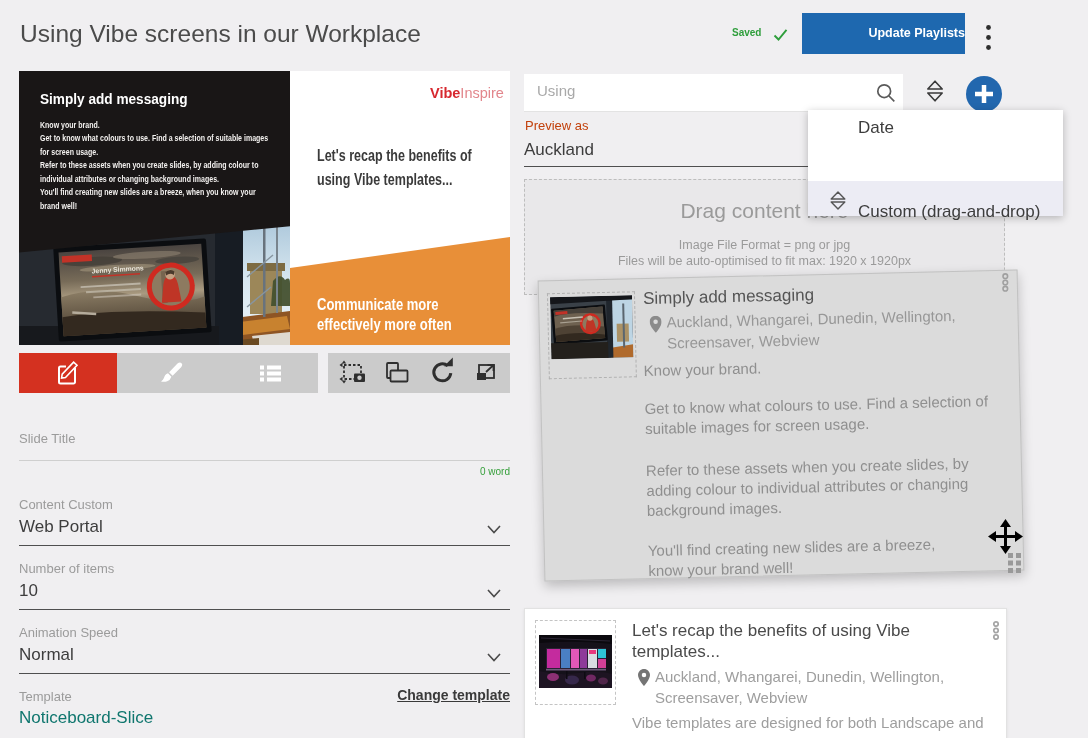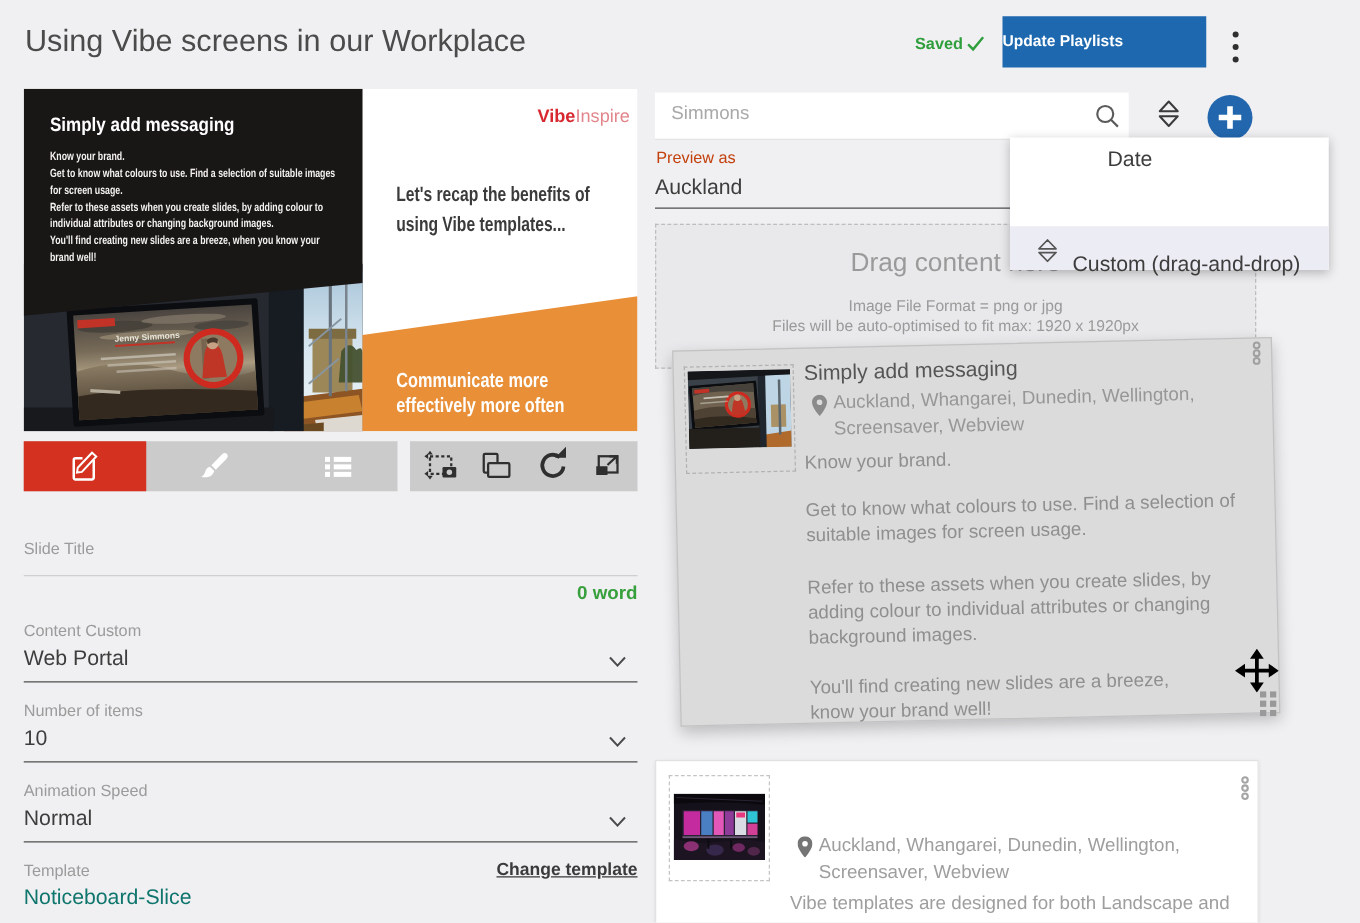--- a/index.html
+++ b/index.html
@@ -4,25 +4,25 @@
 <style>
   * { margin:0; padding:0; box-sizing:border-box; }
   html,body { width:1088px; height:738px; overflow:hidden; }
   body { font-family:"Liberation Sans", sans-serif; background:#f0eff1; position:relative; }
   .abs { position:absolute; }
 </style>
 </head>
 <body>
 
   <div class="abs" style="left:20px; top:20px; font-size:24.5px; color:#4b4b4b;">Using Vibe screens in our Workplace</div>
-  <div class="abs" style="left:732px; top:27px; font-size:13px; font-weight:bold; color:#2f9e3c;">Saved</div>
+  <div class="abs" style="left:732px; top:27px; font-size:10px; font-weight:bold; color:#2f9e3c;">Saved</div>
   <svg class="abs" style="left:773px; top:28px;" width="15" height="14" viewBox="0 0 15 14">
     <path d="M1.5 7.5 L5.5 11.5 L13.5 1.8" stroke="#2f9e3c" stroke-width="1.9" fill="none"></path>
   </svg>
-  <div class="abs" style="left:802px; top:13px; width:163px; height:41px; background:#1e68af; color:#fff; font-size:12.5px; font-weight:bold; text-align:left; line-height:41px;">Update Playlists</div>
+  <div class="abs" style="left:802px; top:13px; width:163px; height:41px; background:#1e68af; color:#fff; font-size:12.5px; font-weight:bold; text-align:right; line-height:41px;">Update Playlists</div>
   <svg class="abs" style="left:983px; top:23px;" width="11" height="29" viewBox="0 0 11 29">
     <circle cx="5.5" cy="4.5" r="2.4" fill="#2e2e2e"></circle>
     <circle cx="5.5" cy="14.5" r="2.4" fill="#2e2e2e"></circle>
     <circle cx="5.5" cy="24.5" r="2.4" fill="#2e2e2e"></circle>
   </svg>
 
   <svg id="preview" class="abs" style="left:19px; top:71px;" width="491" height="274" viewBox="0 0 491 274">
     <defs>
       <linearGradient id="pvsky" x1="0" y1="0" x2="0" y2="1">
         <stop offset="0" stop-color="#aac6da"></stop>
@@ -169,40 +169,40 @@
 
     <g>
       <rect x="460" y="12" width="15" height="13" fill="none" stroke="#2f2f2f" stroke-width="1.8"></rect>
       <rect x="458" y="20" width="9" height="7" fill="#2f2f2f"></rect>
       <path d="M467 19 l7 -6.5 M474.5 18 v-6 h-6" stroke="#2f2f2f" stroke-width="1.8" fill="none"></path>
     </g>
   </svg>
 
   <div class="abs" style="left:19px; top:411px; font-size:13px; color:#9b9b9b;margin-top:20px;">Slide Title</div>
   <div class="abs" style="left:19px; top:460px; width:491px; height:1px; background:#cfcfcf;"></div>
-  <div class="abs" style="left:19px; top:466px; width:491px; font-size:15px; color:#37a03c; text-align:right;font-weight:bold;">0 word</div>
+  <div class="abs" style="left:19px; top:466px; width:491px; font-size:10px; color:#37a03c; text-align:right;">0 word</div>
 
   <div class="abs" style="left:19px; top:497px; font-size:13px; color:#9b9b9b;">Content Custom</div>
   <div class="abs" style="left:19px; top:517px; font-size:17px; color:#3d3d3d;">Web Portal</div>
   <div class="abs" style="left:19px; top:545px; width:491px; height:1px; background:#4f4f4f;"></div>
 
   <div class="abs" style="left:19px; top:561px; font-size:13px; color:#9b9b9b;">Number of items</div>
   <div class="abs" style="left:19px; top:581px; font-size:17px; color:#3d3d3d;">10</div>
   <div class="abs" style="left:19px; top:609px; width:491px; height:1px; background:#4f4f4f;"></div>
 
   <div class="abs" style="left:19px; top:625px; font-size:13px; color:#9b9b9b;">Animation Speed</div>
   <div class="abs" style="left:19px; top:645px; font-size:17px; color:#3d3d3d;">Normal</div>
   <div class="abs" style="left:19px; top:673px; width:491px; height:1px; background:#4f4f4f;"></div>
 
   <div class="abs" style="left:19px; top:689px; font-size:13px; color:#9b9b9b;">Template</div>
   <div class="abs" style="left:19px; top:687px; width:491px; font-size:14px; font-weight:bold; color:#3a3a3a; text-align:right;"><span style="text-decoration:underline;">Change template</span></div>
   <div class="abs" style="left:19px; top:708px; font-size:17px; color:#0f766e;text-align:center;">Noticeboard-Slice</div>
 
   <div class="abs" style="left:524px; top:74px; width:379px; height:38px; background:#fff; border-bottom:1px solid #e3e3e3;"></div>
-  <div class="abs" style="left:537px; top:82px; font-size:15px; color:#a9a9a9;">Simmons</div>
+  <div class="abs" style="left:537px; top:82px; font-size:15px; color:#a9a9a9;">Using</div>
   <svg class="abs" style="left:876px; top:83px;" width="20" height="20" viewBox="0 0 20 20">
     <circle cx="8.2" cy="8.2" r="6.4" stroke="#5a5a5a" stroke-width="1.7" fill="none"></circle>
     <path d="M13 13 L18.3 18.3" stroke="#5a5a5a" stroke-width="1.7"></path>
   </svg>
   <svg class="abs" style="left:926px; top:80px;" width="18" height="22" viewBox="0 0 18 22">
     <path d="M9 1.2 L16.2 9 H1.8 Z" fill="none" stroke="#3a3a3a" stroke-width="1.6" stroke-linejoin="round"></path>
     <path d="M9 20.8 L16.2 13 H1.8 Z" fill="none" stroke="#3a3a3a" stroke-width="1.6" stroke-linejoin="round"></path>
   </svg>
   <div class="abs" style="left:966px; top:76px; width:36px; height:36px; border-radius:50%; background:#2267ae;"></div>
   <svg class="abs" style="left:966px; top:76px;" width="36" height="36" viewBox="0 0 36 36">
@@ -235,20 +235,21 @@
       <rect x="50" y="15" width="7" height="4" fill="#e8377e"></rect>
       <rect x="7" y="34" width="60" height="1.5" fill="#6e5a7a"></rect>
       <path d="M0 36 Q20 41 40 38 Q60 35 73 39 V53 H0 Z" fill="#1d1422"></path>
       <ellipse cx="14" cy="42" rx="6" ry="4" fill="#a03583" opacity="0.85"></ellipse>
       <ellipse cx="33" cy="45" rx="7" ry="4.5" fill="#3a2a50" opacity="0.9"></ellipse>
       <ellipse cx="52" cy="43" rx="5" ry="3.5" fill="#8c2f78" opacity="0.75"></ellipse>
       <ellipse cx="64" cy="46" rx="5" ry="3.5" fill="#5e2a55" opacity="0.8"></ellipse>
       <rect x="27" y="36" width="1.5" height="8" fill="#0e0b12"></rect>
       <rect x="45" y="37" width="1.5" height="7" fill="#0e0b12"></rect>
     </svg>
+    <div class="abs" style="left:107px; top:11px; width:290px; font-size:17px; color:#4a4a4a; line-height:21px;">Let's recap the benefits of using Vibe templates...</div>
     <svg class="abs" style="left:113px; top:60px;" width="12" height="17" viewBox="0 0 24 34">
       <path d="M12 0C5.4 0 0 5.4 0 12c0 9 12 22 12 22s12-13 12-22C24 5.4 18.6 0 12 0zm0 16.5a4.5 4.5 0 1 1 0-9 4.5 4.5 0 0 1 0 9z" fill="#757575"></path>
     </svg>
     <div class="abs" style="left:130px; top:57px; width:320px; font-size:15px; color:#9e9e9e; line-height:21px;">Auckland, Whangarei, Dunedin, Wellington,<br>Screensaver, Webview</div>
     <div class="abs" style="left:107px; top:105px; width:370px; font-size:15px; color:#9e9e9e; white-space:nowrap; overflow:hidden;">Vibe templates are designed for both Landscape and</div>
     <svg class="abs" style="left:466px; top:11px;" width="10" height="26" viewBox="0 0 10 26">
       <circle cx="5" cy="4" r="2.2" fill="none" stroke="#a5a5a5" stroke-width="1.7"></circle>
       <circle cx="5" cy="10.5" r="2.2" fill="none" stroke="#a5a5a5" stroke-width="1.7"></circle>
       <circle cx="5" cy="17" r="2.2" fill="none" stroke="#a5a5a5" stroke-width="1.7"></circle>
     </svg>
@@ -315,21 +316,21 @@
       <path d="M17.5 35 L23 27 H12 Z"></path>
       <path d="M0 17.5 L8 12 V23 Z"></path>
       <path d="M35 17.5 L27 12 V23 Z"></path>
       <rect x="16" y="6" width="3" height="23"></rect>
       <rect x="6" y="16" width="23" height="3"></rect>
     </g>
   </svg>
 
   <div class="abs" style="left:808px; top:110px; width:255px; height:106px; background:#fff; box-shadow:0 2px 8px rgba(0,0,0,0.25); z-index:40;">
     <div class="abs" style="left:0; top:71px; width:255px; height:35px; background:#ececf4;"></div>
-    <div class="abs" style="left:50px; top:8px; font-size:17px; color:#3d3d3d;margin-left:28px;">Date</div>
+    <div class="abs" style="left:50px; top:8px; font-size:17px; color:#3d3d3d;">Date</div>
     <div class="abs" style="left:50px; top:80px; font-size:17px; color:#3d3d3d;margin-top:12px;">Custom (drag-and-drop)</div>
     <svg class="abs" style="left:21px; top:81px;" width="18" height="19" viewBox="0 0 18 19">
       <path d="M9 1 L15.8 8 H2.2 Z" fill="none" stroke="#555" stroke-width="1.4" stroke-linejoin="round"></path>
       <path d="M9 18 L15.8 11 H2.2 Z" fill="none" stroke="#555" stroke-width="1.4" stroke-linejoin="round"></path>
     </svg>
   </div>
 
   <svg class="abs" style="left:487px; top:525px;" width="14" height="9" viewBox="0 0 14 9">
     <path d="M1 1 L7 7.5 L13 1" stroke="#4a4a4a" stroke-width="1.6" fill="none"></path>
   </svg>

